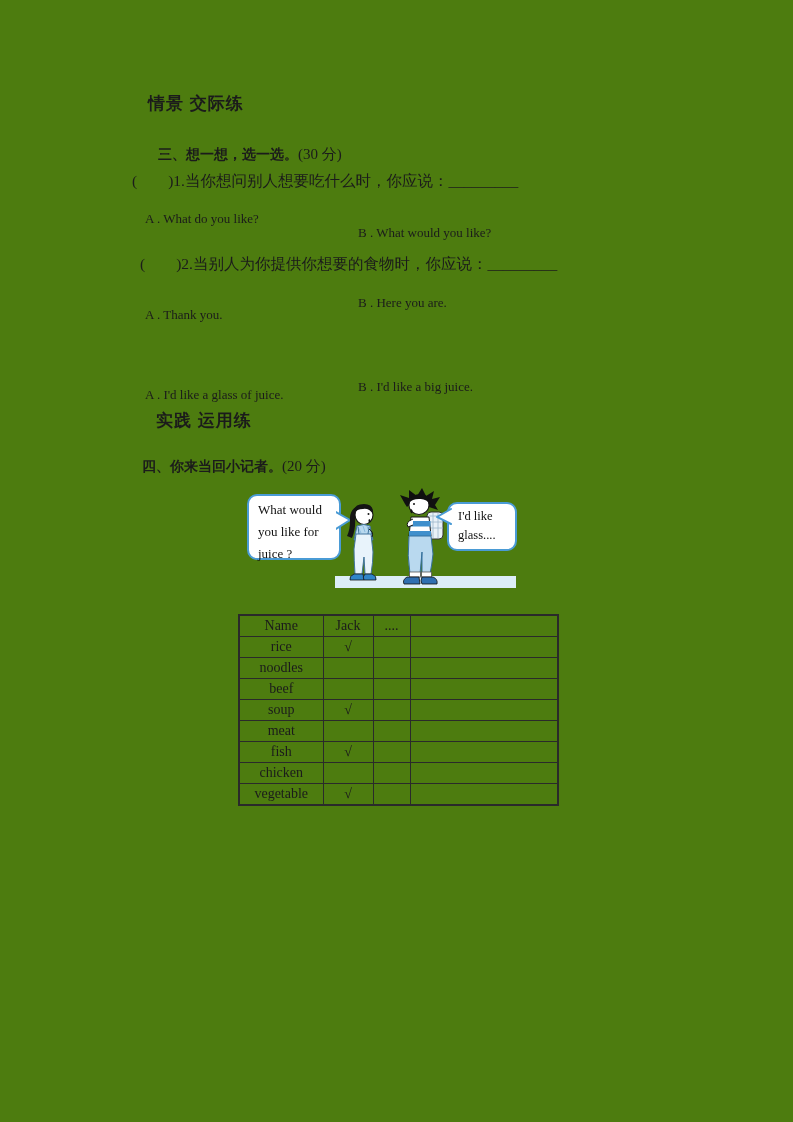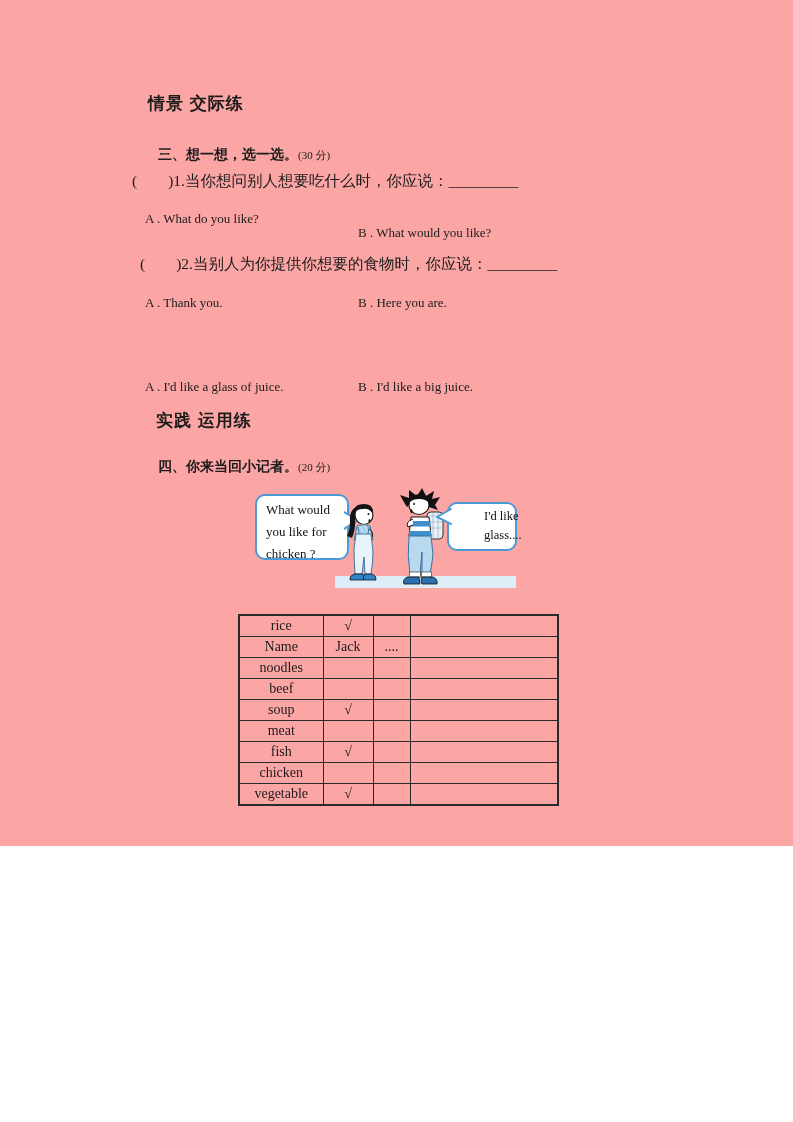--- a/index.html
+++ b/index.html
@@ -1,55 +1,55 @@
 <!DOCTYPE html>
 <html><head>
 <meta charset="utf-8">
 <style>
   html,body{margin:0;padding:0;background:#ffffff;}
   #page{
     position:relative;
-    width:793px;height:846px;
-    background:#fca5a5;
+    width:793px;height:1122px;
+    background:#4d7c0f;
     overflow:hidden;
     font-family:"Liberation Serif","DejaVu Serif",serif;
     color:#1b1b1b;
     text-decoration:underline;
   }
   .abs{position:absolute;}
   .hdr{
     font-family:"Liberation Sans","DejaVu Sans",sans-serif;
     font-weight:bold;font-size:17px;letter-spacing:1px;color:#1b1b1b;
     white-space:pre;
   }
   .sec-line{white-space:pre;}
   .sec-cn{
     font-family:"Liberation Sans","DejaVu Sans",sans-serif;
     font-weight:bold;font-size:14px;color:#1b1b1b;
   }
-  .sec-score{font-family:"Liberation Serif","DejaVu Serif",serif;font-size:11px;}
+  .sec-score{font-family:"Liberation Serif","DejaVu Serif",serif;font-size:15px;}
   .stem{font-size:15.5px;white-space:pre;color:#1b1b1b;}
   .opt{font-size:13px;white-space:pre;color:#1b1b1b;}
 
   
   #illu{position:absolute;left:245px;top:484px;width:272px;height:106px;}
   .ground{position:absolute;left:90px;top:92px;width:181px;height:12px;background:#ddeef8;}
   .bubble{
     position:absolute;background:#fff;
     border:2px solid #4a9bd5;border-radius:10px;
   }
   .bubble .ln{
     position:absolute;left:9px;
     font-size:13px;color:#111;white-space:nowrap;
     font-family:"Liberation Serif","DejaVu Serif",serif;
   }
-  #bubble-girl{left:10px;top:10px;width:90px;height:62px;}
+  #bubble-girl{left:2px;top:10px;width:90px;height:62px;}
   #bubble-girl .l1{top:6px;} #bubble-girl .l2{top:28px;} #bubble-girl .l3{top:50px;}
   #bubble-boy{left:202px;top:18px;width:66px;height:45px;}
-  #bubble-boy .ln{font-size:12.5px;margin-left:26px;}
+  #bubble-boy .ln{font-size:12.5px;}
   #bubble-boy .l1{top:5px;} #bubble-boy .l2{top:24px;}
   .tail{position:absolute;}
   #tail-girl{right:-13px;top:15px;width:16px;height:20px;}
   #tail-boy{left:-13px;top:4px;width:16px;height:18px;}
   .kid{position:absolute;}
   #girl{left:96px;top:16px;}
   #boy{left:148px;top:4px;}
 
   
   #survey{
@@ -77,42 +77,42 @@
   </div>
 
   <div class="abs stem" style="left:132px;top:171px;">(        )1.当你想问别人想要吃什么时，你应说：_________</div>
   <div class="abs" style="left:0;top:211px;width:793px;height:20px;">
     <span class="abs opt" style="left:145px;top:0;">A . What do you like?</span>
     <span class="abs opt" style="left:358px;top:0;margin-top:14px;">B . What would you like?</span>
   </div>
 
   <div class="abs stem" style="left:140px;top:254px;">(        )2.当别人为你提供你想要的食物时，你应说：_________</div>
   <div class="abs" style="left:0;top:295px;width:793px;height:20px;">
-    <span class="abs opt" style="left:145px;top:0;">A . Thank you.</span>
+    <span class="abs opt" style="left:145px;top:12px;">A . Thank you.</span>
     <span class="abs opt" style="left:358px;top:0;">B . Here you are.</span>
   </div>
 
   <div class="abs" style="left:0;top:379px;width:793px;height:20px;">
-    <span class="abs opt" style="left:145px;top:0;text-align:center;">A . I'd like a glass of juice.</span>
+    <span class="abs opt" style="left:145px;top:8px;text-align:center;">A . I'd like a glass of juice.</span>
     <span class="abs opt" style="left:358px;top:0;">B . I'd like a big juice.</span>
   </div>
 
   <div class="abs hdr" style="left:156px;top:409px;">实践 运用练</div>
 
-  <div class="abs sec-line" style="left:142px;top:439px;">
+  <div class="abs sec-line" style="left:126px;top:439px;">
     <span class="sec-cn">四、你来当回小记者。</span><span class="sec-score">(20 分)</span>
   </div>
 
   <div id="illu">
     <div class="ground"></div>
 
     <div class="bubble" id="bubble-girl">
       <span class="ln l1">What would</span>
       <span class="ln l2">you like for</span>
-      <span class="ln l3">chicken ?</span>
+      <span class="ln l3">juice ?</span>
       <svg class="tail" id="tail-girl" viewBox="0 0 16 20">
         <path d="M0,1 L14,9 L0,18" fill="#ffffff" stroke="#4a9bd5" stroke-width="2" stroke-linecap="round"></path>
       </svg>
     </div>
 
     <svg class="kid" id="girl" width="42" height="88" viewBox="0 0 42 88">
       <path d="M15,7 Q8,11 9,21 Q9,30 6,36 L11,38 Q15,29 14,18 Z" fill="#141414"></path>
       <ellipse cx="23" cy="15" rx="9" ry="9.5" fill="#ffffff" stroke="#141414" stroke-width="1.1"></ellipse>
       <path d="M13,13 Q12,4 23,4 Q33,4 32,14 Q28,8 22,9 Q16,9 13,13 Z" fill="#141414"></path>
       <circle cx="27.5" cy="14" r="1" fill="#141414"></circle>
@@ -156,32 +156,32 @@
 
   <table id="survey">
     <colgroup>
       <col style="width:84px">
         <col style="width:50px">
         <col style="width:37px">
         <col style="width:148px">
     </colgroup>
     <tbody>
       <tr>
-        <td>rice</td>
-        <td>√</td>
-        <td></td>
-        <td></td>
-      </tr>
-      <tr>
         <td>Name</td>
         <td>Jack</td>
         <td>....</td>
         <td></td>
       </tr>
       <tr>
+        <td>rice</td>
+        <td>√</td>
+        <td></td>
+        <td></td>
+      </tr>
+      <tr>
         <td>noodles</td>
         <td></td>
         <td></td>
         <td></td>
       </tr>
       <tr>
         <td>beef</td>
         <td></td>
         <td></td>
         <td></td>

